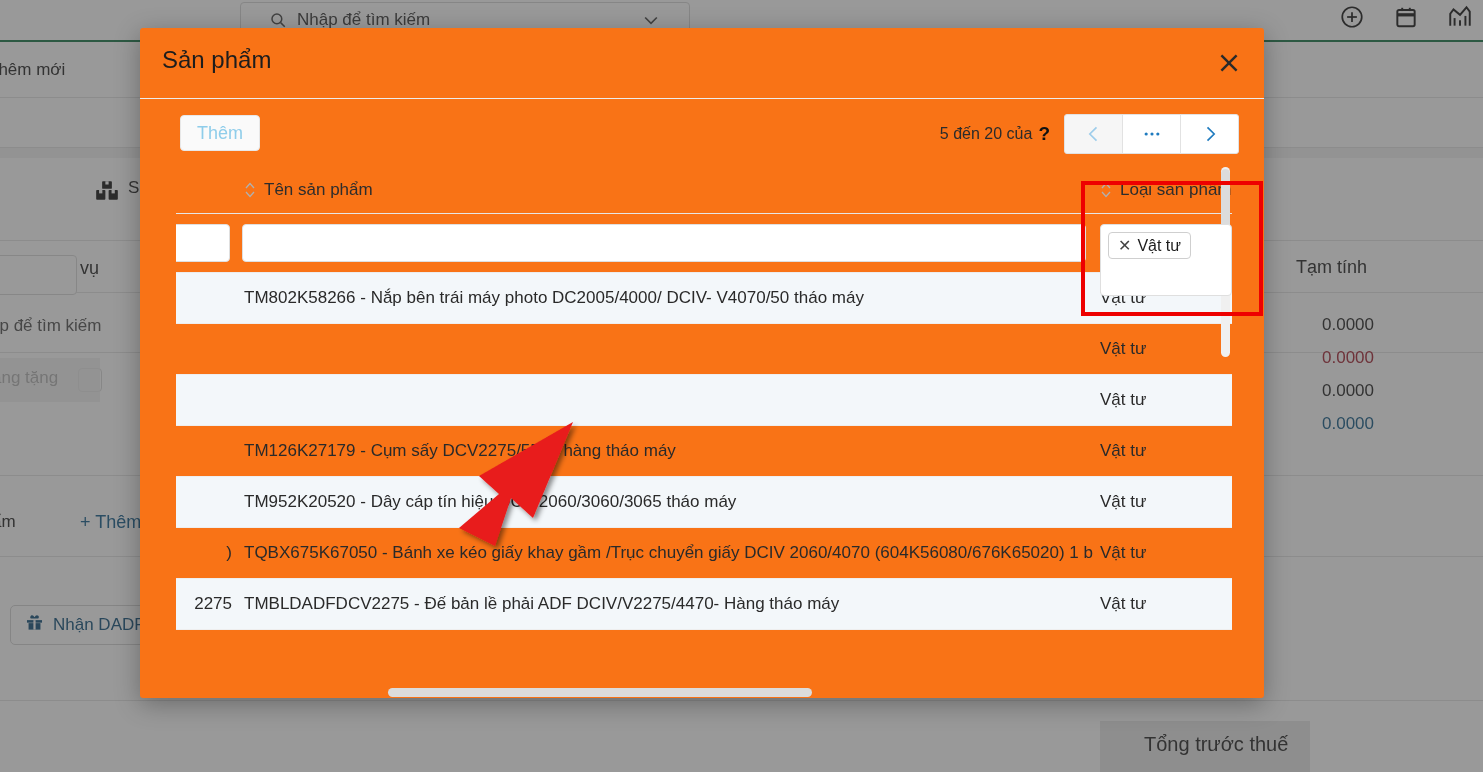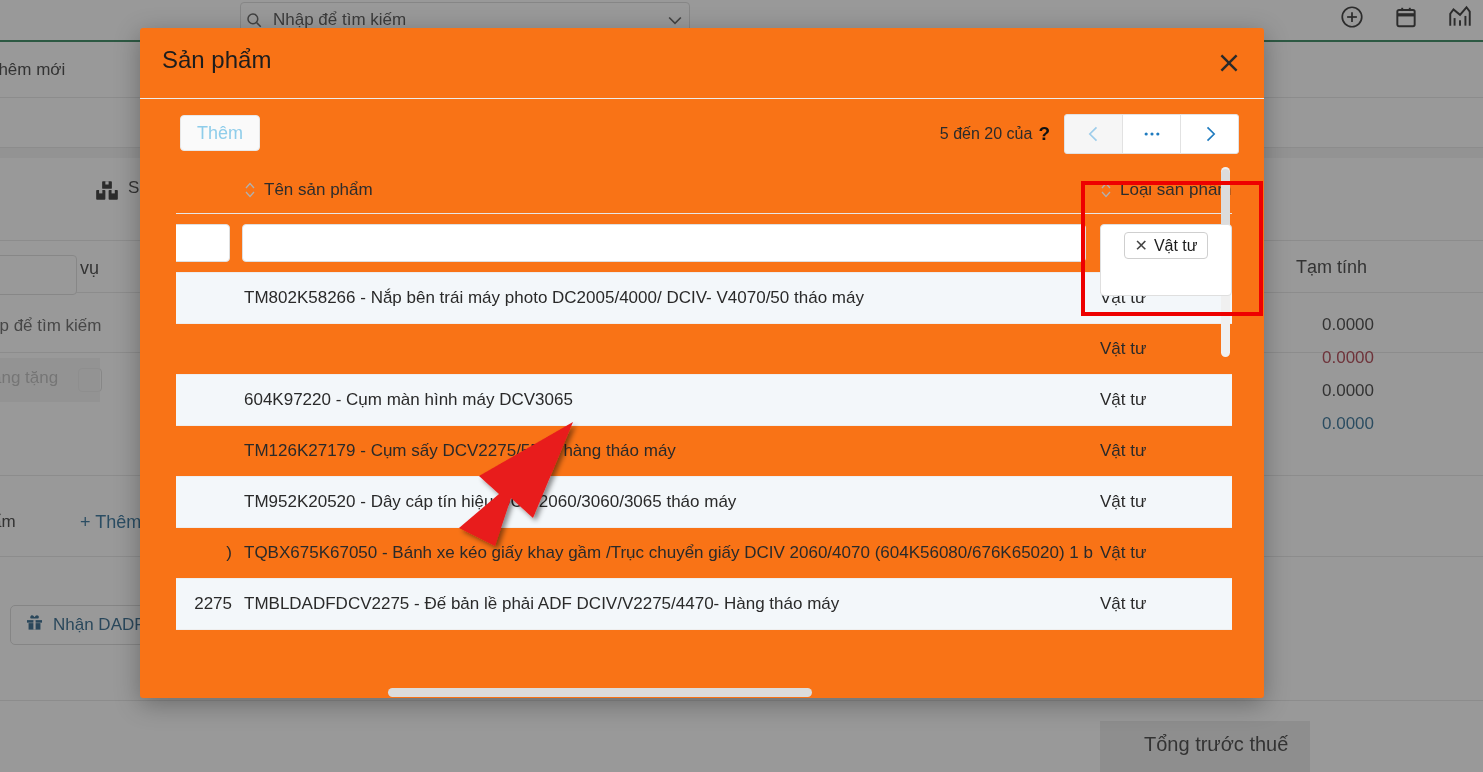--- a/index.html
+++ b/index.html
@@ -17,21 +17,21 @@
     background:#ffffff;
     overflow:hidden;
   }
   .bg-topbar{
     position:absolute;left:0;top:0;width:1483px;height:40px;
     background:#fff;
   }
   .bg-search{
     position:absolute;left:240px;top:2px;width:450px;height:36px;
     border:1px solid #d8d8d8;border-radius:4px;background:#fff;
-    display:flex;align-items:center;padding:0 4px;box-sizing:border-box;
+    display:flex;align-items:center;padding:0 28px;box-sizing:border-box;
   }
   .bg-search .sicon{width:18px;height:18px;margin-right:10px;flex:0 0 auto;}
   .bg-search .stext{font-size:17px;color:#3b3b3b;flex:1;}
   .bg-search .chev{width:20px;height:20px;flex:0 0 auto;}
   .bg-topicons{
     position:absolute;right:10px;top:4px;display:flex;gap:28px;align-items:center;
   }
   .bg-topicons .ti{width:26px;height:26px;}
 
   .bg-greenline{
@@ -95,21 +95,20 @@
     display:flex;align-items:center;justify-content:center;cursor:pointer;
     margin-left:-1px;
   }
   .pg-btn:first-child{background:#f6f6f6;border-radius:3px 0 0 3px;margin-left:0;}
   .pg-btn:last-child{border-radius:0 3px 3px 0;}
 
   
   .grid-wrap{
     position:absolute;left:36px;top:68px;width:1056px;height:532px;
     overflow:hidden;
-    text-align:center;
   }
   .grid-head{
     position:relative;height:46px;border-bottom:1px solid #e6e6e6;
   }
   .th{
     position:absolute;top:0;height:46px;display:flex;align-items:center;
     font-size:17px;color:#2d2d2d;
   }
   .sort-ic{margin-right:8px;display:inline-flex;}
 
@@ -361,21 +360,20 @@
           <div class="cell c-type">Vật tư</div>
         </div>
 
         <div class="row">
           <div class="cell c-pre"></div>
           <div class="cell c-type">Vật tư</div>
         </div>
 
         <div class="row alt">
           <div class="cell c-pre"></div>
-          <div class="cell c-name">604K97220 - Cụm màn hình máy DCV3065</div>
           <div class="cell c-type">Vật tư</div>
         </div>
 
         <div class="row">
           <div class="cell c-pre"></div>
           <div class="cell c-name">TM126K27179 - Cụm sấy DCV2275/5576 hàng tháo máy</div>
           <div class="cell c-type">Vật tư</div>
         </div>
 
         <div class="row alt">

